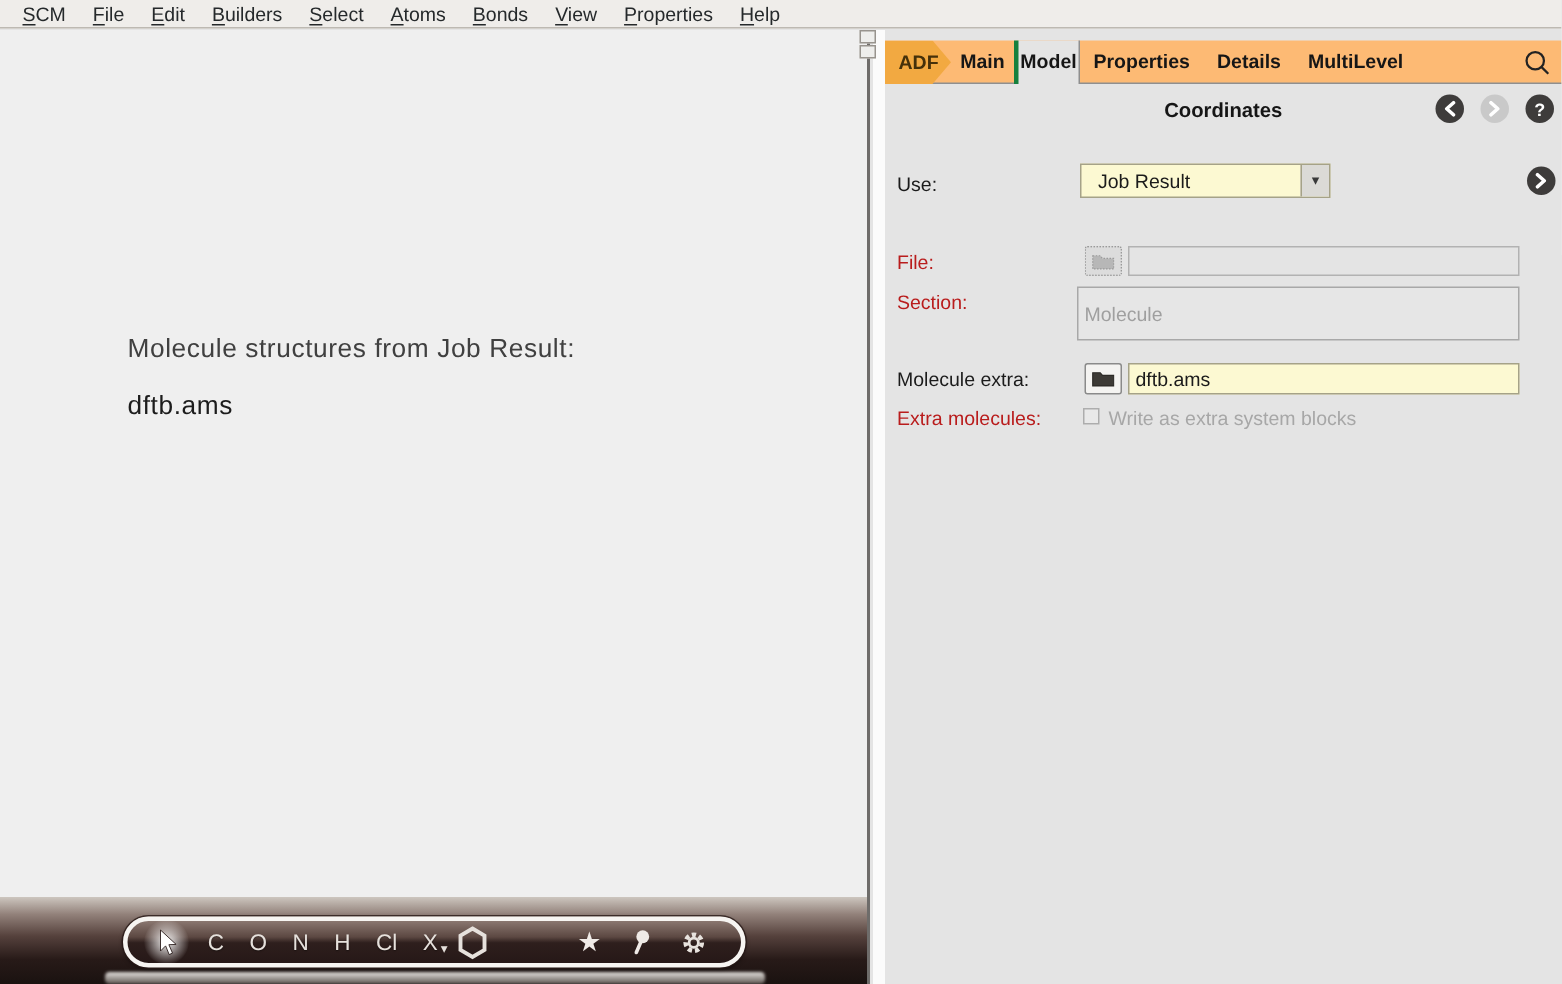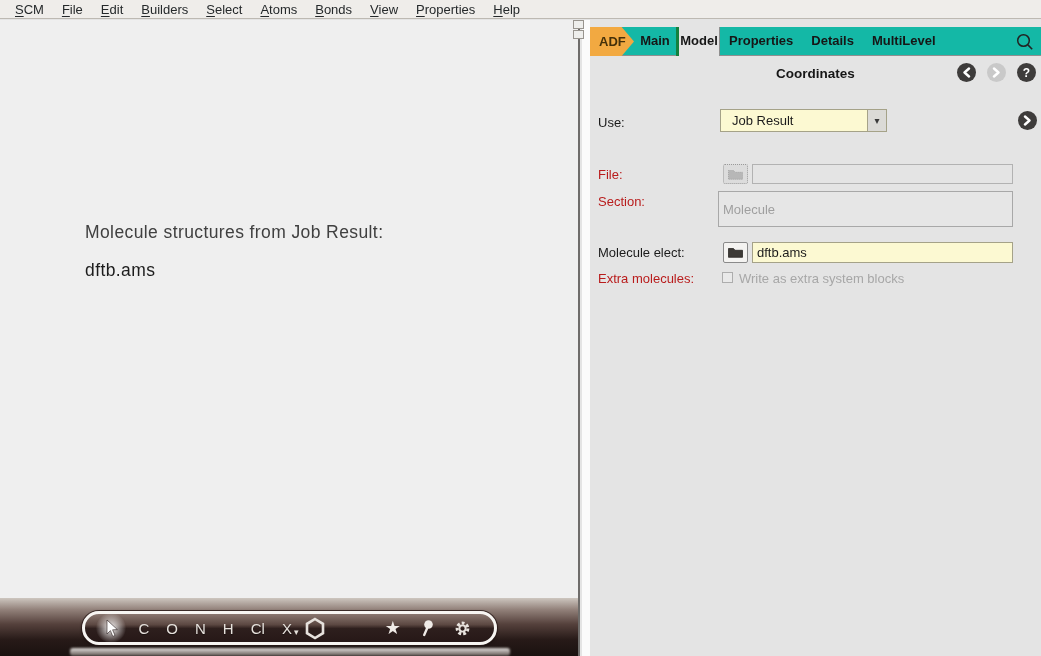--- a/index.html
+++ b/index.html
@@ -57,21 +57,21 @@
   .tool-star{font-size:18px;color:#f0ebe7;padding:0 9px;line-height:28px;}
   .tool-pin,.tool-gear{padding:0 9px;}
   
   .scroll-strip{position:absolute;left:582px;top:20px;width:8px;height:636px;background:#fbfbfb;}
   .sash-handle{position:absolute;left:573px;width:11px;height:9px;background:#eeeeec;border:1px solid #98948e;box-sizing:border-box;}
   .sash-1{top:20px;}
   .sash-2{top:30px;}
   
   .panel{position:absolute;left:590px;top:20px;width:451px;height:636px;background:#e4e4e4;}
   .tabbar{
-    position:absolute;left:0;top:7px;width:100%;height:28px;background:#14b8a6;
+    position:absolute;left:0;top:7px;width:100%;height:28px;background:#fdba74;
     border-bottom:1px solid #8f8f8f;display:flex;align-items:flex-start;box-sizing:content-box;
   }
   .tab{font-size:13px;font-weight:bold;color:#161616;line-height:28px;height:28px;text-align:center;cursor:pointer;}
   .tab-adf{
     width:44px;height:29px;line-height:29px;margin-bottom:-1px;color:#45310a;
     background:#f2a941;clip-path:polygon(0 0,72% 0,100% 50%,72% 100%,0 100%);
     text-align:left;padding-left:9px;box-sizing:border-box;
   }
   .tab-main{width:42px;margin-left:0;text-align:center;}
   .tab-active{
@@ -237,21 +237,21 @@
   <div class="folder-btn dis" style="top:144px;">
     <svg width="15" height="11" viewBox="0 0 15 11">
       <path d="M0.5 1.5 h5 l1.5 1.8 h7.5 v7 h-14 z" fill="#b7b7b7" stroke="#9a9a9a" stroke-width="0.8" stroke-dasharray="1 1"></path>
     </svg>
   </div>
   <div class="fld fld-file"></div>
 
   <span class="frm-label dis" style="top:174px;">Section:</span>
   <div class="fld fld-section">Molecule</div>
 
-  <span class="frm-label" style="top:225px;">Molecule elect:</span>
+  <span class="frm-label" style="top:225px;">Molecule extra:</span>
   <div class="folder-btn" style="top:222px;height:21px;">
     <svg width="15" height="11" viewBox="0 0 15 11">
       <path d="M0.5 1.5 h5 l1.5 1.8 h7.5 v7 h-14 z" fill="#3d3a36" stroke="#2c2a27" stroke-width="0.8"></path>
     </svg>
   </div>
   <div class="fld fld-molfrom">dftb.ams</div>
 
   <span class="frm-label dis" style="top:251px;">Extra molecules:</span>
   <div class="checkbox"></div>
   <span class="cb-label">Write as extra system blocks</span>

